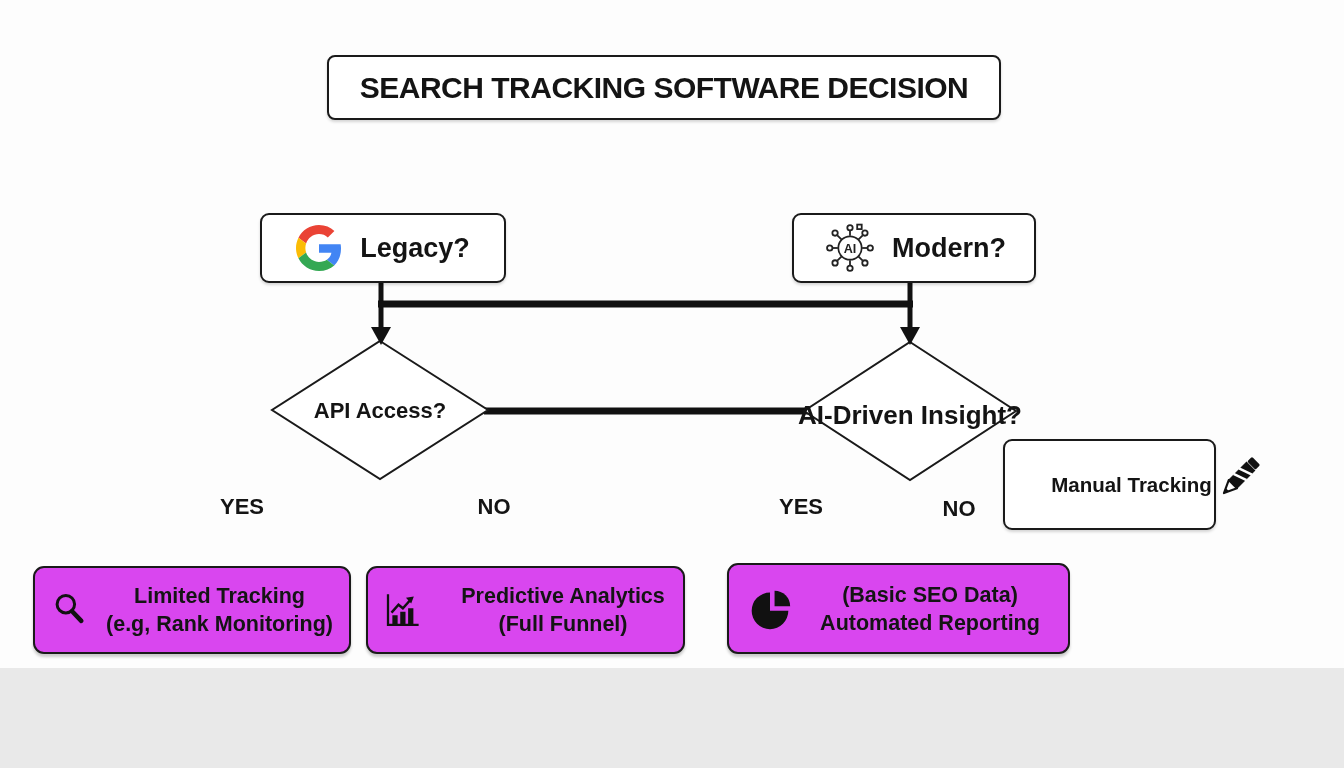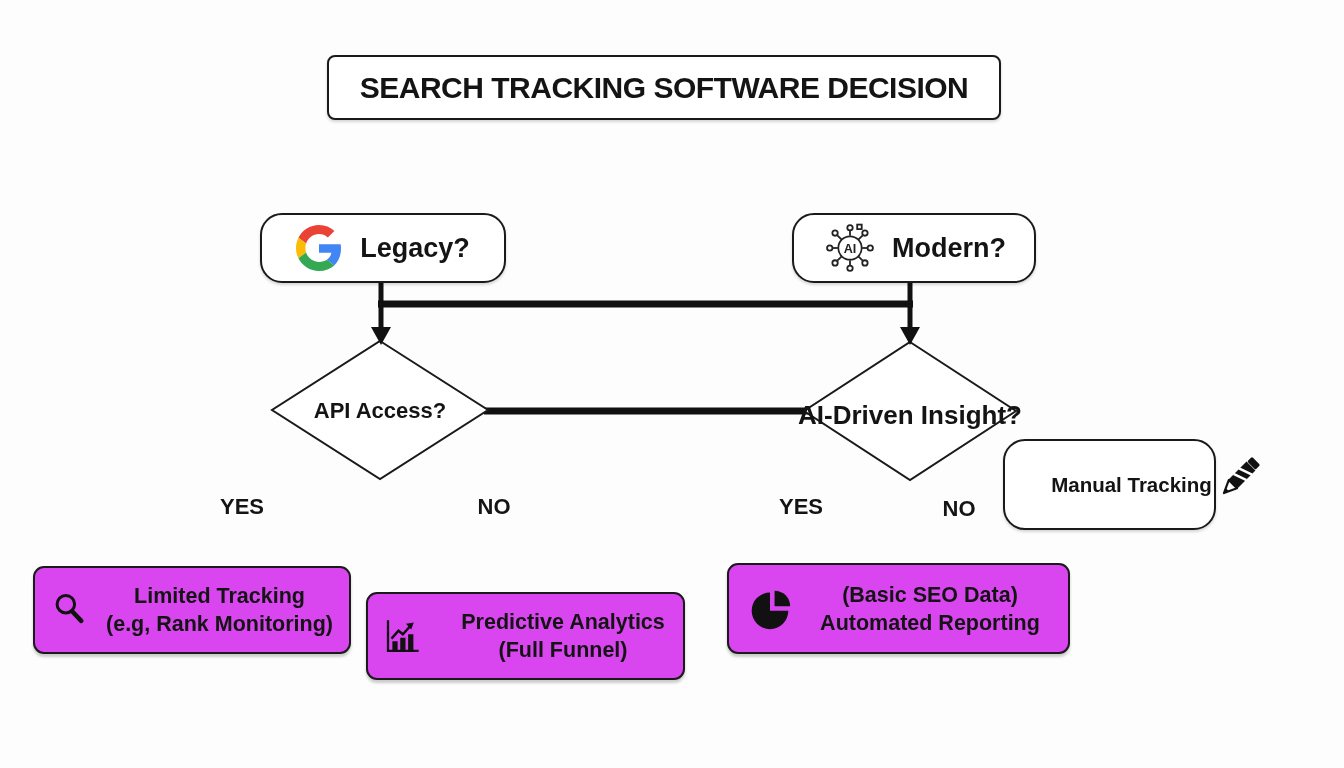--- a/index.html
+++ b/index.html
@@ -1,22 +1,22 @@
 <!DOCTYPE html>
 <html><head>
 <meta charset="utf-8">
 <style>
   html,body{margin:0;padding:0;background:#e9e9e9;}
   .canvas{
-    position:relative;width:1344px;height:768px;background:#fdfdfd;
+    position:relative;width:1344px;height:668px;background:#fdfdfd;
     overflow:hidden;font-family:"Liberation Sans",sans-serif;color:#141414;
   }
   .layer{position:absolute;left:0;top:0;width:1344px;height:768px;}
   .box{
-    position:absolute;background:#ffffff;border:2px solid #1a1a1a;border-radius:22px;
+    position:absolute;background:#ffffff;border:2px solid #1a1a1a;border-radius:9px;
     display:flex;align-items:center;justify-content:center;
     box-shadow:0 2px 3px rgba(0,0,0,0.16);
   }
   .title-box{
     left:327px;top:55px;width:670px;height:61px;border-radius:8px;border-width:2.5px;
   }
   .title-text{font-size:30px;font-weight:700;letter-spacing:-0.5px;white-space:nowrap;}
   .q-node{gap:18px;font-size:27px;font-weight:700;}
   .legacy-node{left:260px;top:213px;width:242px;height:66px;}
   .modern-node{left:792px;top:213px;width:240px;height:66px;gap:14px;}
@@ -141,21 +141,21 @@
         <circle cx="19" cy="17" r="10.5" stroke="#111111" stroke-width="3.6" fill="none"></circle>
         <line x1="26.5" y1="25.5" x2="37.5" y2="37" stroke="#111111" stroke-width="5.5" stroke-linecap="round"></line>
       </svg>
     </span>
     <span class="result-text">
       <div>Limited Tracking</div>
       <div>(e.g, Rank Monitoring)</div>
     </span>
   </div>
 
-  <div class="result-box" style="left:366px;top:592px;width:315px;height:84px;gap:20px;">
+  <div class="result-box" style="left:366px;top:566px;width:315px;height:84px;gap:20px;">
     <span class="result-icon" style="padding-left:13px;">
       <svg width="42" height="42" viewBox="0 0 48 48">
         <polyline points="8,6 8,41 43,41" stroke="#111111" stroke-width="2.6" fill="none"></polyline>
         <rect x="13" y="30" width="6" height="11" fill="#111111"></rect>
         <rect x="22" y="26" width="6" height="15" fill="#111111"></rect>
         <rect x="31" y="22" width="6" height="19" fill="#111111"></rect>
         <polyline points="12,27 20,18 25,22 34,12" stroke="#111111" stroke-width="2.8" fill="none"></polyline>
         <polygon points="37.5,8.5 28.5,10 34.5,16.5" fill="#111111"></polygon>
       </svg>
     </span>

